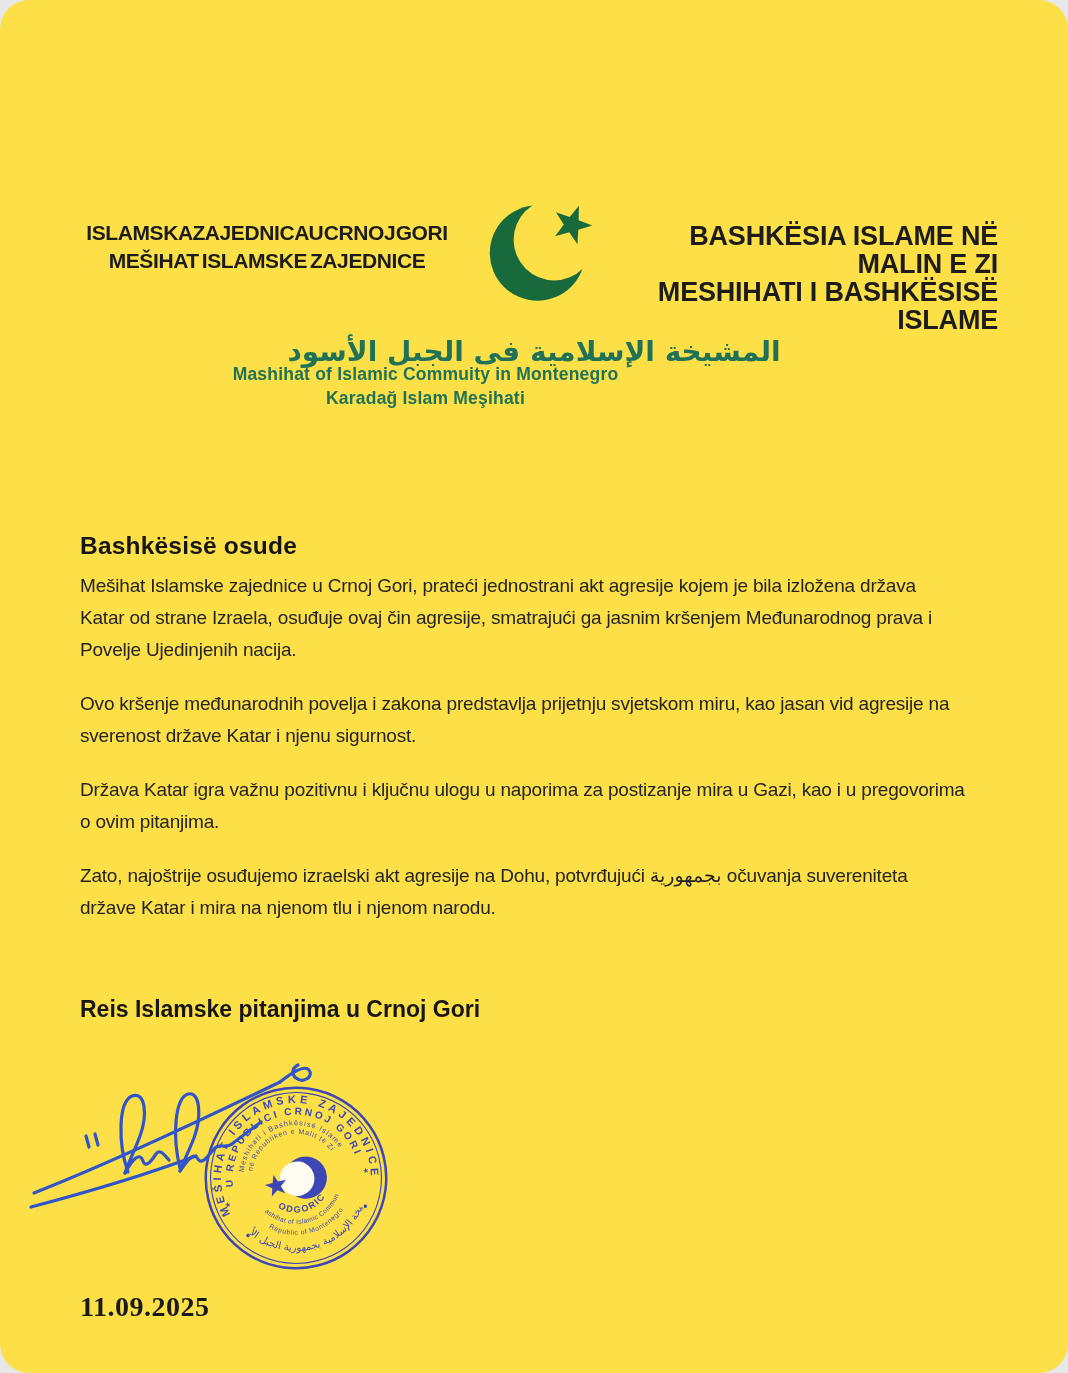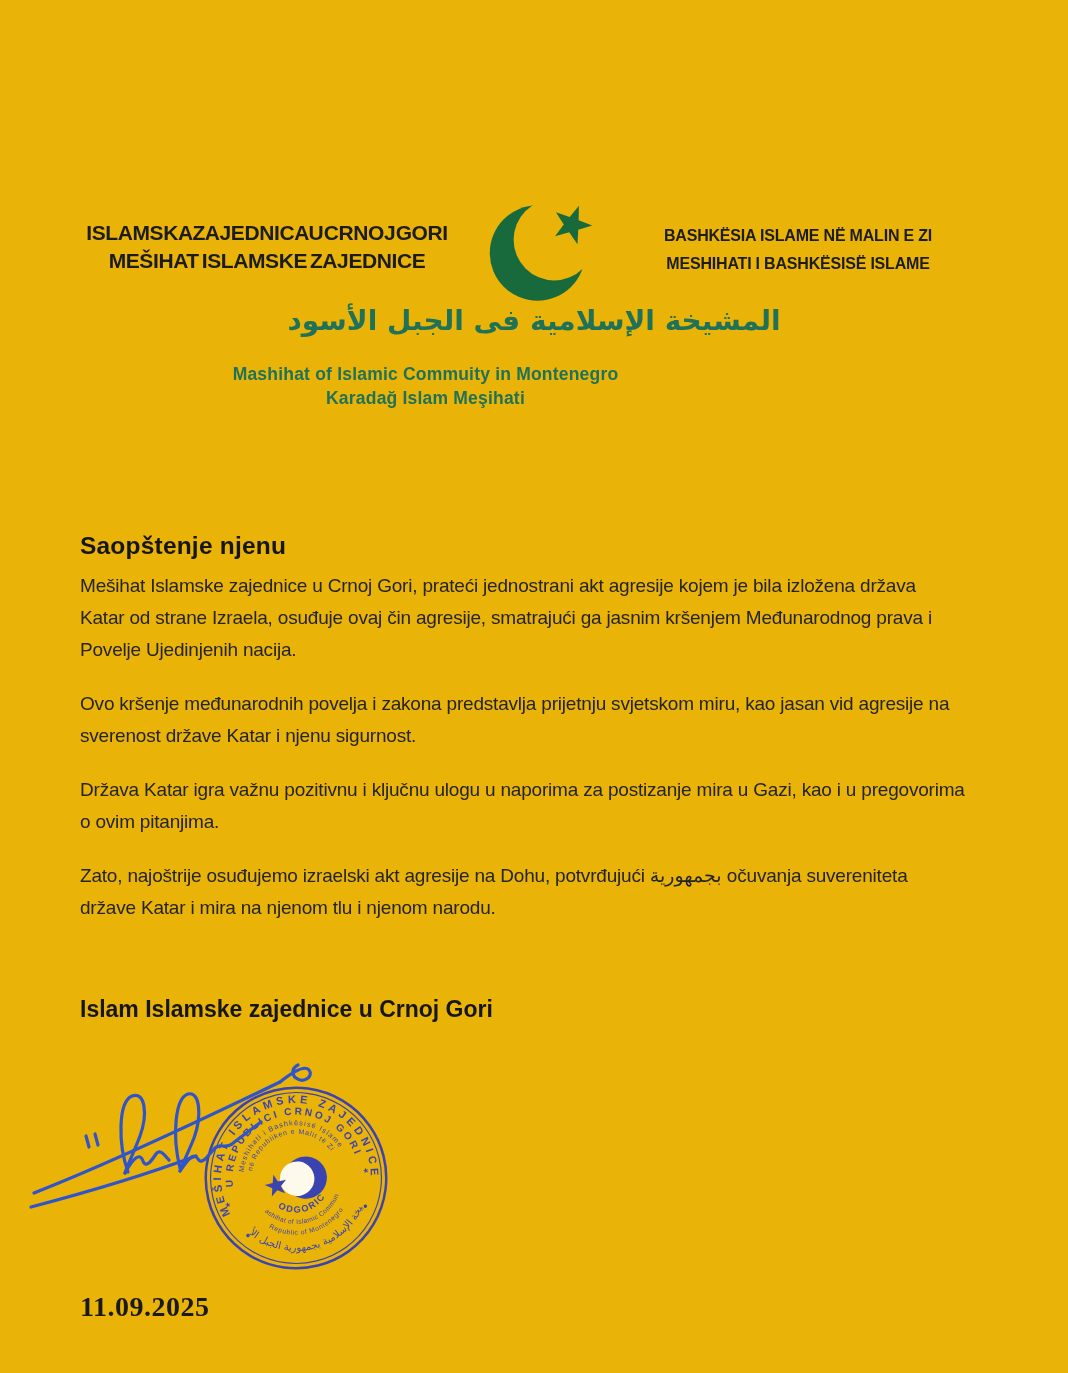--- a/index.html
+++ b/index.html
@@ -1,33 +1,34 @@
 <!DOCTYPE html>
 <html><head>
 <meta charset="utf-8">
 <style>
   html,body{margin:0;padding:0;background:#e8e8e8;}
   .page{
     position:relative;
     width:1068px;height:1373px;
     margin:0 auto;
-    background:#eab308;
+    background:#fde047;
     font-family:"Liberation Sans", sans-serif;
     color:#232323;
     overflow:hidden;
+    border-radius:29px;
   }
   
   .org{position:absolute;text-align:center;font-weight:bold;color:#1c1c1c;}
   .org-left{left:62px;top:219px;width:410px;font-size:21px;line-height:28px;letter-spacing:-0.4px;}
   .org-left .l1{word-spacing:-0.24em;}
   .org-left .l2{word-spacing:-0.12em;}
-  .org-right{left:598px;top:222px;width:400px;font-size:16px;line-height:28px;letter-spacing:-0.2px;}
+  .org-right{left:598px;top:222px;width:400px;font-size:27px;line-height:28px;letter-spacing:-0.2px;text-align:right;}
   .logo{position:absolute;left:488px;top:191px;width:106px;height:117px;}
   .arabic-title{
-    position:absolute;left:0;top:304px;width:1068px;text-align:center;
+    position:absolute;left:0;top:335px;width:1068px;text-align:center;
     font-size:28px;font-weight:bold;color:#1f7257;direction:rtl;
     font-family:"DejaVu Sans", sans-serif;
   }
   .green-line{
     position:absolute;left:0;width:851px;text-align:center;
     font-weight:bold;color:#1f7257;font-size:17.5px;letter-spacing:0.2px;
   }
   .green-en{top:364px;}
   .green-tr{top:388px;}
   
@@ -81,31 +82,31 @@
 
   <div class="org org-right">
     <div>BASHKËSIA ISLAME NË MALIN E ZI</div>
     <div>MESHIHATI I BASHKËSISË ISLAME</div>
   </div>
 
   <div class="arabic-title">المشيخة الإسلامية فى الجبل الأسود</div>
   <div class="green-line green-en">Mashihat of Islamic Commuity in Montenegro</div>
   <div class="green-line green-tr">Karadağ Islam Meşihati</div>
 
-  <h1 class="doc-title">Saopštenje njenu</h1>
+  <h1 class="doc-title">Bashkësisë osude</h1>
 
   <div class="body-text">
     <p>Mešihat Islamske zajednice u Crnoj Gori, prateći jednostrani akt agresije kojem je bila izložena država Katar od strane Izraela, osuđuje ovaj čin agresije, smatrajući ga jasnim kršenjem Međunarodnog prava i Povelje Ujedinjenih nacija.</p>
     <p>Ovo kršenje međunarodnih povelja i zakona predstavlja prijetnju svjetskom miru, kao jasan vid agresije na sverenost države Katar i njenu sigurnost.</p>
     <p>Država Katar igra važnu pozitivnu i ključnu ulogu u naporima za postizanje mira u Gazi, kao i u pregovorima o ovim pitanjima.</p>
     <p>Zato, najoštrije osuđujemo izraelski akt agresije na Dohu, potvrđujući بجمهورية očuvanja suvereniteta države Katar i mira na njenom tlu i njenom narodu.</p>
   </div>
 
   <div class="signatory">
-    <div>Islam Islamske zajednice u Crnoj Gori</div>
+    <div>Reis Islamske pitanjima u Crnoj Gori</div>
   </div>
 
   <svg class="signature-svg" width="305" height="175" viewBox="0 0 305 175" fill="none">
     <g stroke="#3054c9" stroke-width="3.2" stroke-linecap="round" fill="none">
 
       <path d="M 6 153 C 80 124 190 72 252 42"></path>
       <path d="M 3 167 C 60 152 120 134 168 116"></path>
 
       <path d="M 252 42 C 262 34 276 24 281 30 C 286 36 276 44 268 38 C 263 34 264 28 270 25"></path>
 

